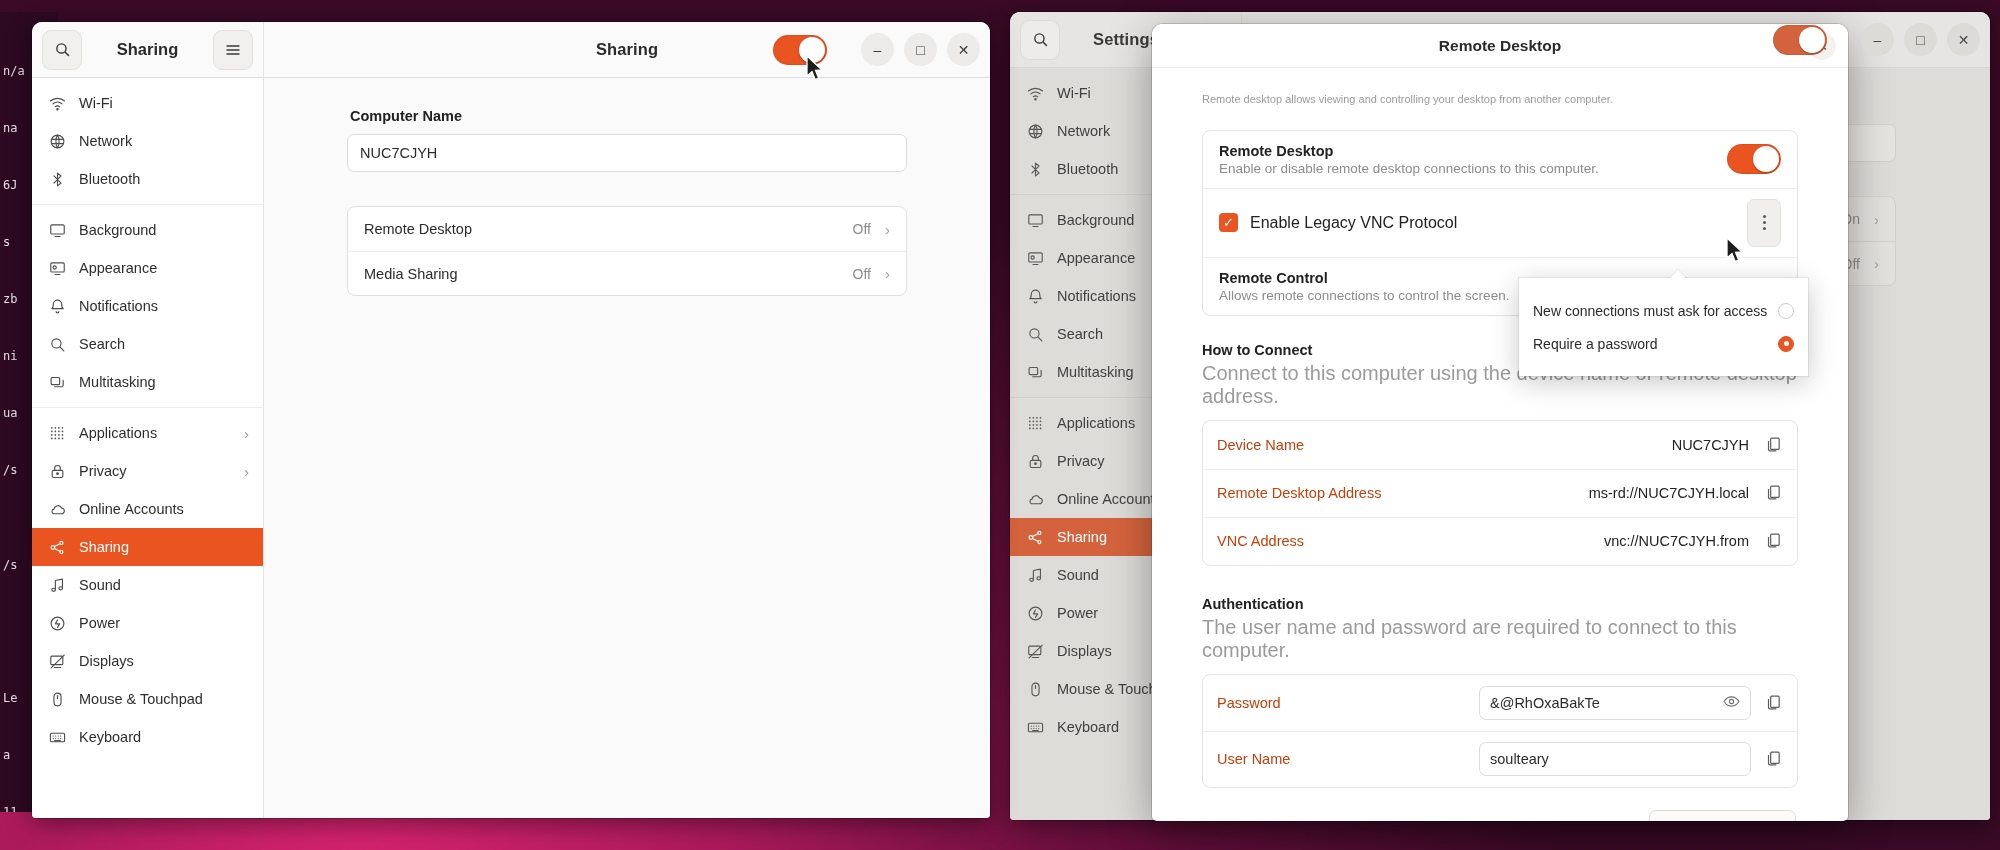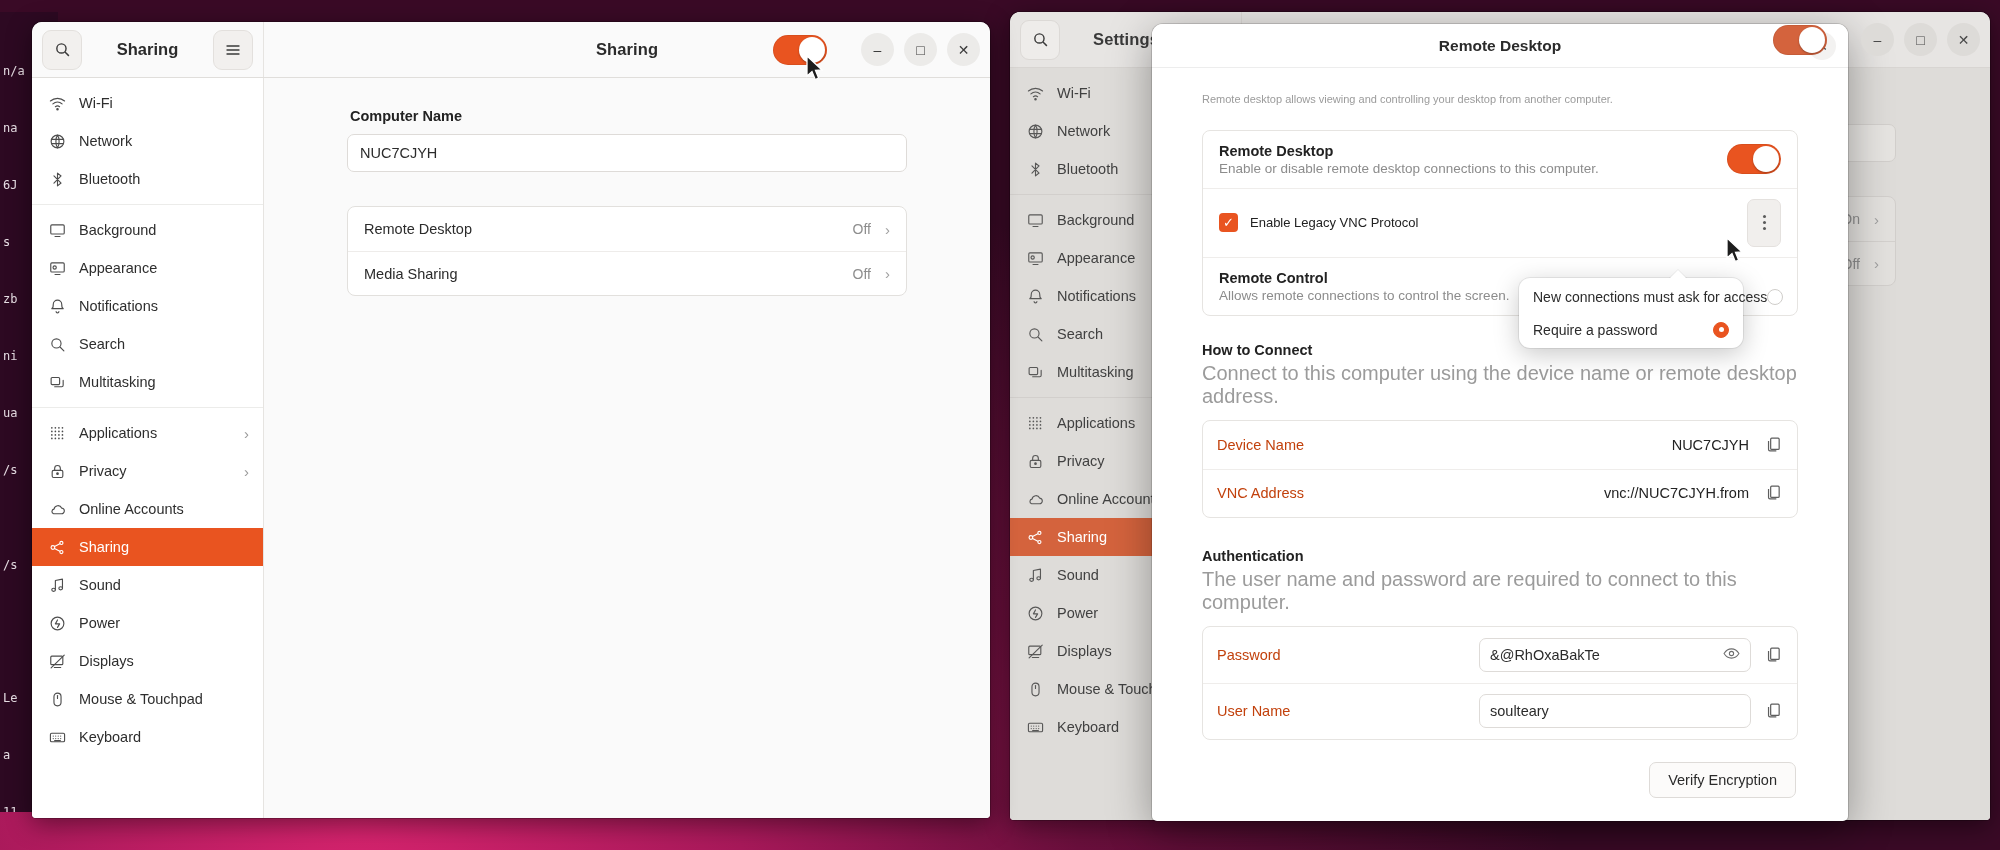--- a/index.html
+++ b/index.html
@@ -214,24 +214,24 @@
   .eye { cursor: pointer; color: #6d6d6d; }
 
   .verify-wrap { display: flex; justify-content: flex-end; margin-top: 22px; padding-right: 2px; }
   .verify-btn {
     background: #fcfbfa; border: 1px solid #dedbd8; border-radius: 7px;
     padding: 9px 18px; font-size: 14.5px; color: #2b2b2b; cursor: pointer;
   }
 
   
   .popover {
-    position: absolute; left: 1519px; top: 278px; width: 224px;
-    background: #fff; border-radius: 11px;
+    position: absolute; left: 1519px; top: 278px; width: 289px;
+    background: #fff; border-radius: 0;
     box-shadow: 0 6px 26px rgba(0,0,0,0.22), 0 0 0 1px rgba(0,0,0,0.07);
-    padding: 2px 0; z-index: 40;
+    padding: 16px 0; z-index: 40;
   }
   .popover::before {
     content: ""; position: absolute; top: -8px; left: 150px;
     border-left: 9px solid transparent; border-right: 9px solid transparent;
     border-bottom: 9px solid #fff;
     filter: drop-shadow(0 -1px 0 rgba(0,0,0,0.06));
   }
   .pop-item {
     display: flex; align-items: center; height: 33px; padding: 0 14px;
     font-size: 14px; color: #2b2b2b; cursor: pointer;
@@ -753,21 +753,21 @@
             <div class="t">Remote Desktop</div>
             <div class="s">Enable or disable remote desktop connections to this computer.</div>
           </div>
           <div class="toggle">
               <div class="knob"></div>
             </div>
         </div>
         <div class="card-row" style="padding-top:10px;padding-bottom:10px;">
           <div class="checkbox">✓</div>
           <div class="rt">
-              <div style="font-size:13px;color:#222;">Enable Legacy VNC Protocol</div>
+              <div style="font-size:16px;color:#222;">Enable Legacy VNC Protocol</div>
             </div>
           <div class="kebab">
             <span class="dots">
                 <i></i>
                 <i></i>
                 <i></i>
               </span>
           </div>
         </div>
         <div class="card-row">
@@ -777,20 +777,28 @@
           </div>
         </div>
       </div>
 
       <div class="sec-h">How to Connect</div>
       <div class="sec-s">Connect to this computer using the device name or remote desktop address.</div>
       <div class="card" id="connect-rows">
           <div class="kvrow">
             <span class="kv-k">Device Name</span>
             <span class="kv-v">NUC7CJYH</span>
+            <span class="copy-ic"><svg width="17" height="17" viewBox="0 0 24 24" fill="none" stroke="currentColor" stroke-width="1.7" stroke-linejoin="round">
+                <rect x="8" y="3" width="12" height="16" rx="1.5"></rect>
+                <path d="M5 7v12a2 2 0 0 0 2 2h9"></path>
+              </svg></span>
+          </div>
+          <div class="kvrow">
+            <span class="kv-k">Remote Desktop Address</span>
+            <span class="kv-v">ms-rd://NUC7CJYH.local</span>
             <span class="copy-ic"><svg width="17" height="17" viewBox="0 0 24 24" fill="none" stroke="currentColor" stroke-width="1.7" stroke-linejoin="round">
                 <rect x="8" y="3" width="12" height="16" rx="1.5"></rect>
                 <path d="M5 7v12a2 2 0 0 0 2 2h9"></path>
               </svg></span>
           </div>
           <div class="kvrow">
             <span class="kv-k">VNC Address</span>
             <span class="kv-v">vnc://NUC7CJYH.from</span>
             <span class="copy-ic"><svg width="17" height="17" viewBox="0 0 24 24" fill="none" stroke="currentColor" stroke-width="1.7" stroke-linejoin="round">
                 <rect x="8" y="3" width="12" height="16" rx="1.5"></rect>

